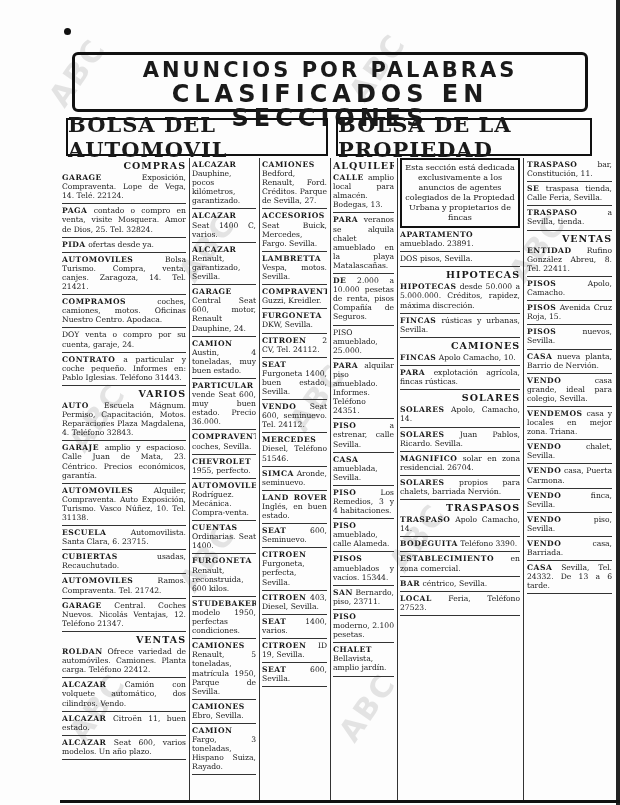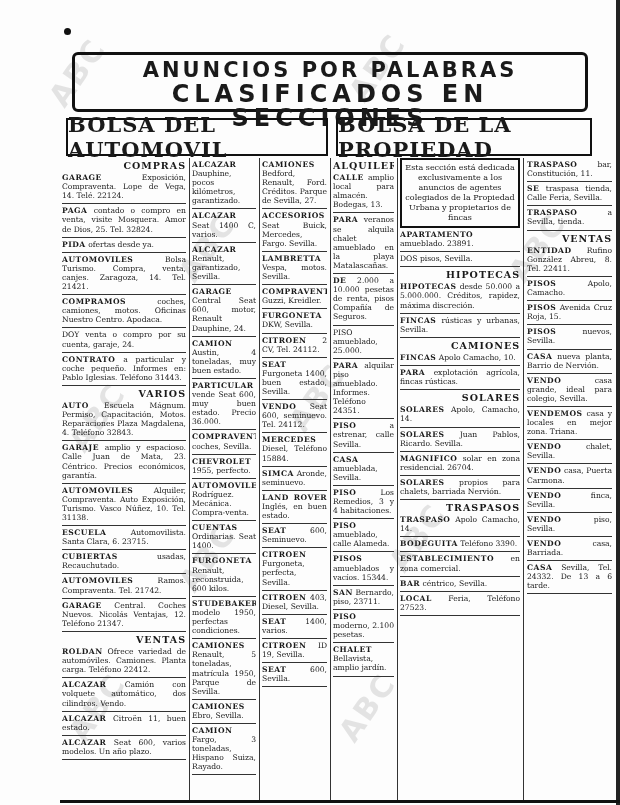--- a/index.html
+++ b/index.html
@@ -96,21 +96,21 @@
 
   <div class="col" style="left:262px;width:65px;height:645px;">
     <div class="ad"><span class="k">CAMIONES</span> <span>Bedford, Renault, Ford. Créditos. Parque de Sevilla, 27.</span></div>
     <div class="ad"><span class="k">ACCESORIOS</span> <span>Seat Buick, Mercedes, Fargo. Sevilla.</span></div>
     <div class="ad"><span class="k">LAMBRETTA</span> <span>Vespa, motos. Sevilla.</span></div>
     <div class="ad"><span class="k">COMPRAVENTA</span> <span>Guzzi, Kreidler.</span></div>
     <div class="ad"><span class="k">FURGONETA</span> <span>DKW, Sevilla.</span></div>
     <div class="ad"><span class="k">CITROEN</span> <span>2 CV, Tel. 24112.</span></div>
     <div class="ad"><span class="k">SEAT</span> <span>Furgoneta 1400, buen estado, Sevilla.</span></div>
     <div class="ad"><span class="k">VENDO</span> <span>Seat 600, seminuevo. Tel. 24112.</span></div>
-    <div class="ad"><span class="k">MERCEDES</span> <span>Diesel, Teléfono 15884.</span></div>
+    <div class="ad"><span class="k">MERCEDES</span> <span>Diesel, Teléfono 51546.</span></div>
     <div class="ad"><span class="k">SIMCA</span> <span>Aronde, seminuevo.</span></div>
     <div class="ad"><span class="k">LAND ROVER</span> <span>Inglés, en buen estado.</span></div>
     <div class="ad"><span class="k">SEAT</span> <span>600, Seminuevo.</span></div>
     <div class="ad"><span class="k">CITROEN</span> <span>Furgoneta, perfecta, Sevilla.</span></div>
     <div class="ad"><span class="k">CITROEN</span> <span>403, Diesel, Sevilla.</span></div>
     <div class="ad"><span class="k">SEAT</span> <span>1400, varios.</span></div>
     <div class="ad"><span class="k">CITROEN</span> <span>ID 19, Sevilla.</span></div>
     <div class="ad"><span class="k">SEAT</span> <span>600, Sevilla.</span></div>
   </div>
 

